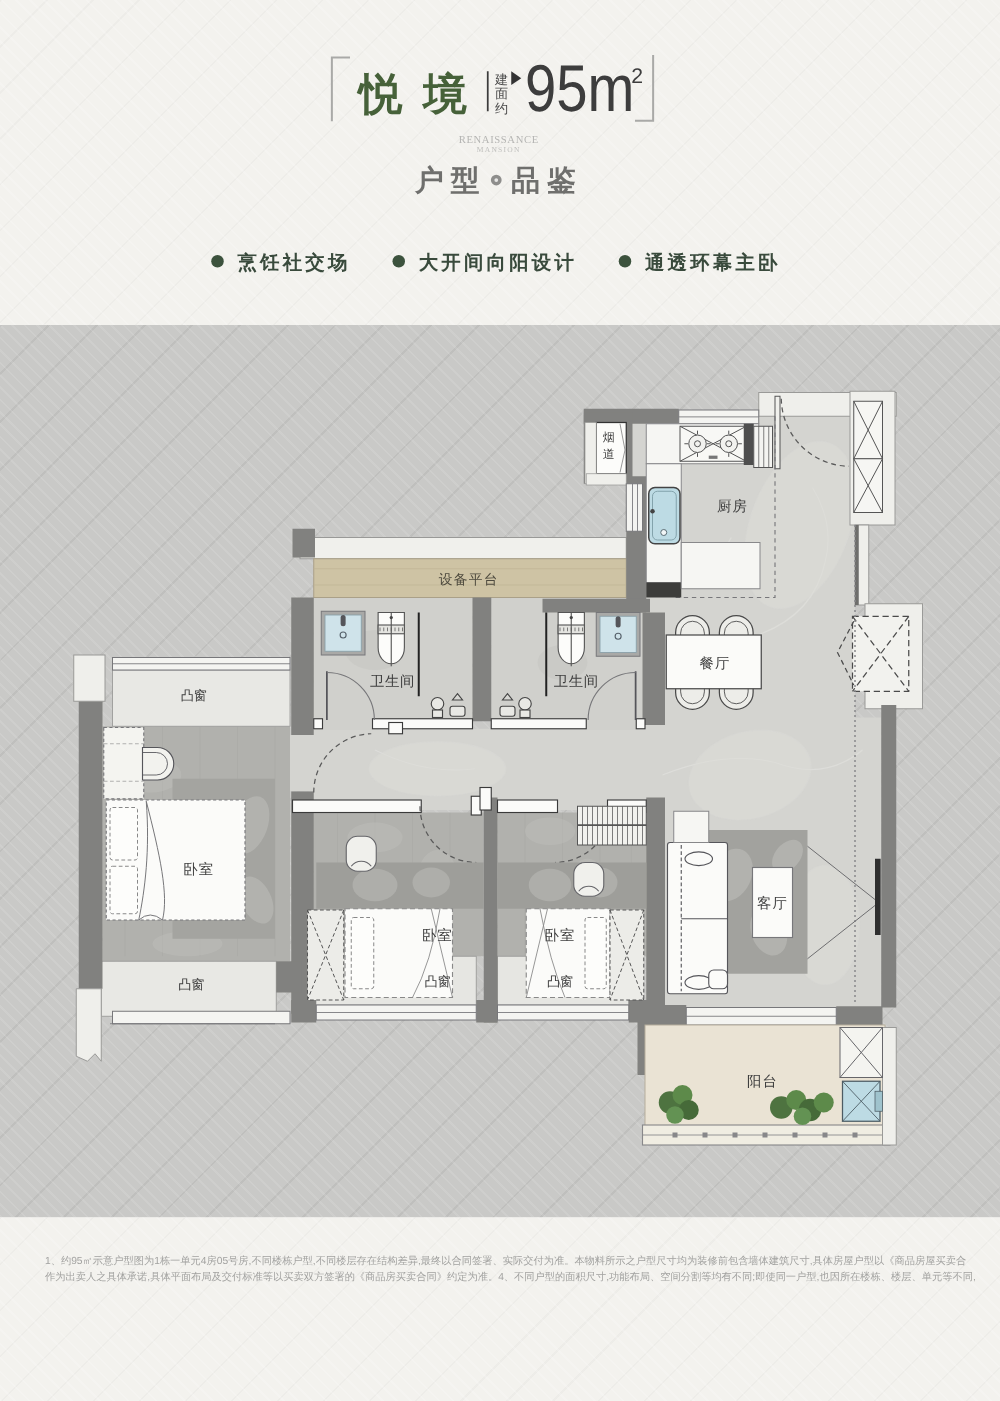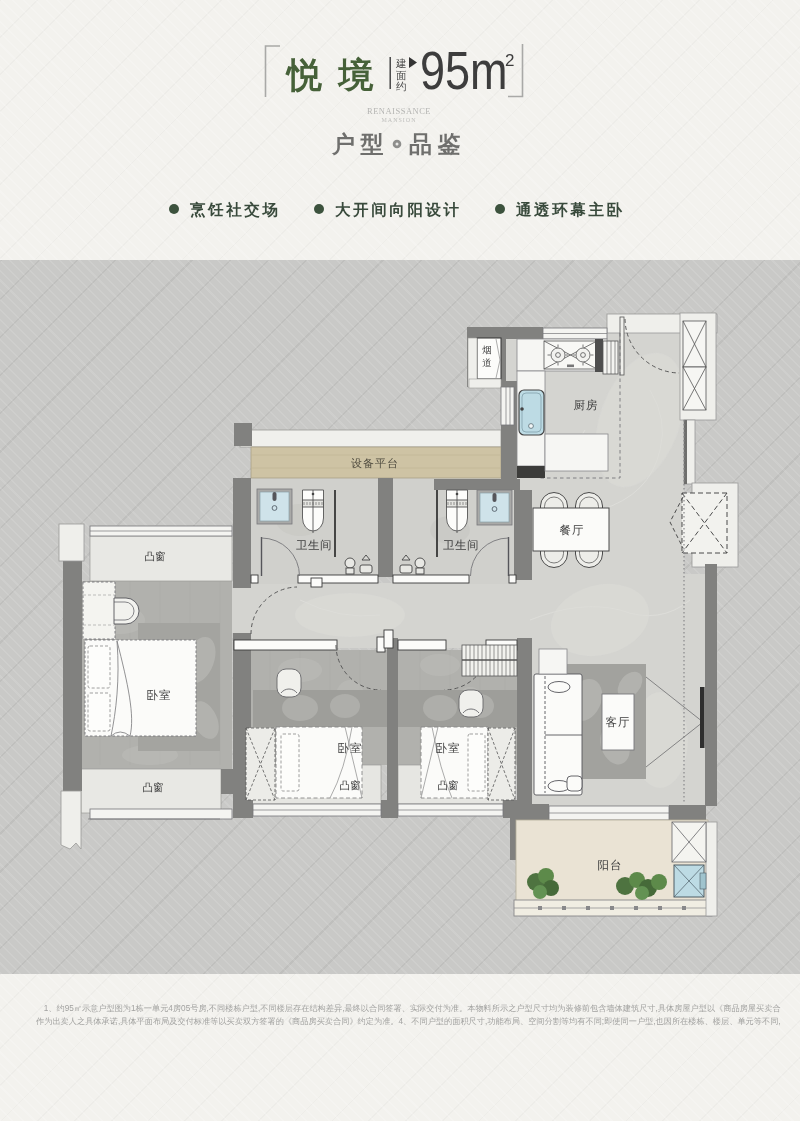--- a/index.html
+++ b/index.html
@@ -13,21 +13,21 @@
   }
   #top{position:absolute;left:0;top:0;width:800px;height:260px;}
   #mid{position:absolute;left:0;top:260px;width:800px;height:714px;
     background-color:#c9c9c7;
     background-image:
       repeating-linear-gradient(45deg, rgba(255,255,255,0.10) 0 1.5px, rgba(0,0,0,0) 1.5px 7px),
       repeating-linear-gradient(135deg, rgba(120,120,118,0.12) 0 1.6px, rgba(0,0,0,0) 1.6px 27px);
   }
   #bot{position:absolute;left:0;top:974px;width:800px;height:147px;}
   .abs{position:absolute;}
-  .disc{color:#a2a2a0;font-size:8.2px;line-height:13.1px;white-space:nowrap;text-align:right;}
+  .disc{color:#a2a2a0;font-size:8.2px;line-height:13.1px;white-space:nowrap;}
 </style>
 </head>
 <body>
 
 <div id="top" class="texwhite"></div>
 
 <div id="mid"></div>
 
 <div id="bot" class="texwhite"></div>
 

